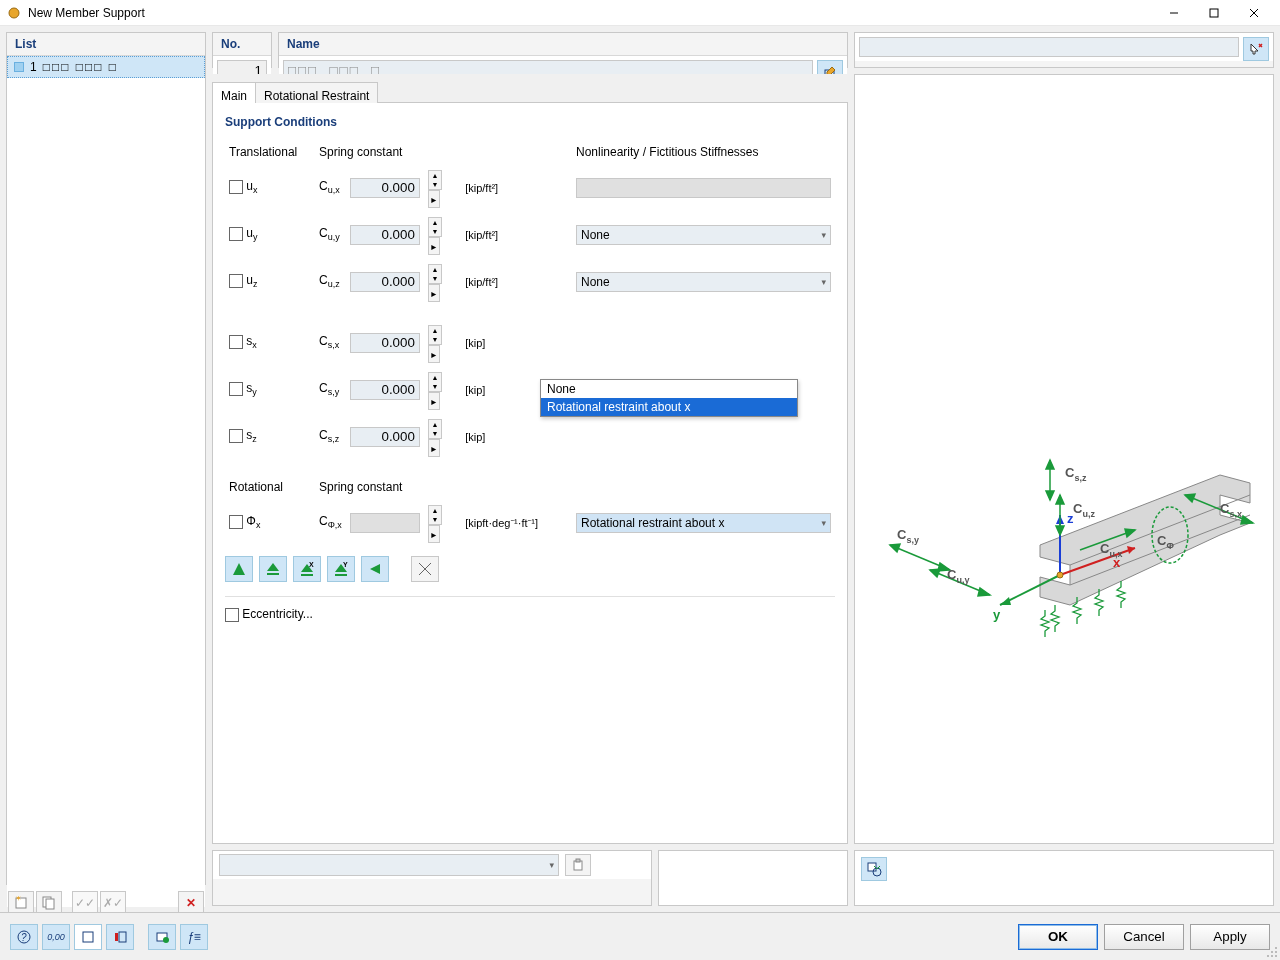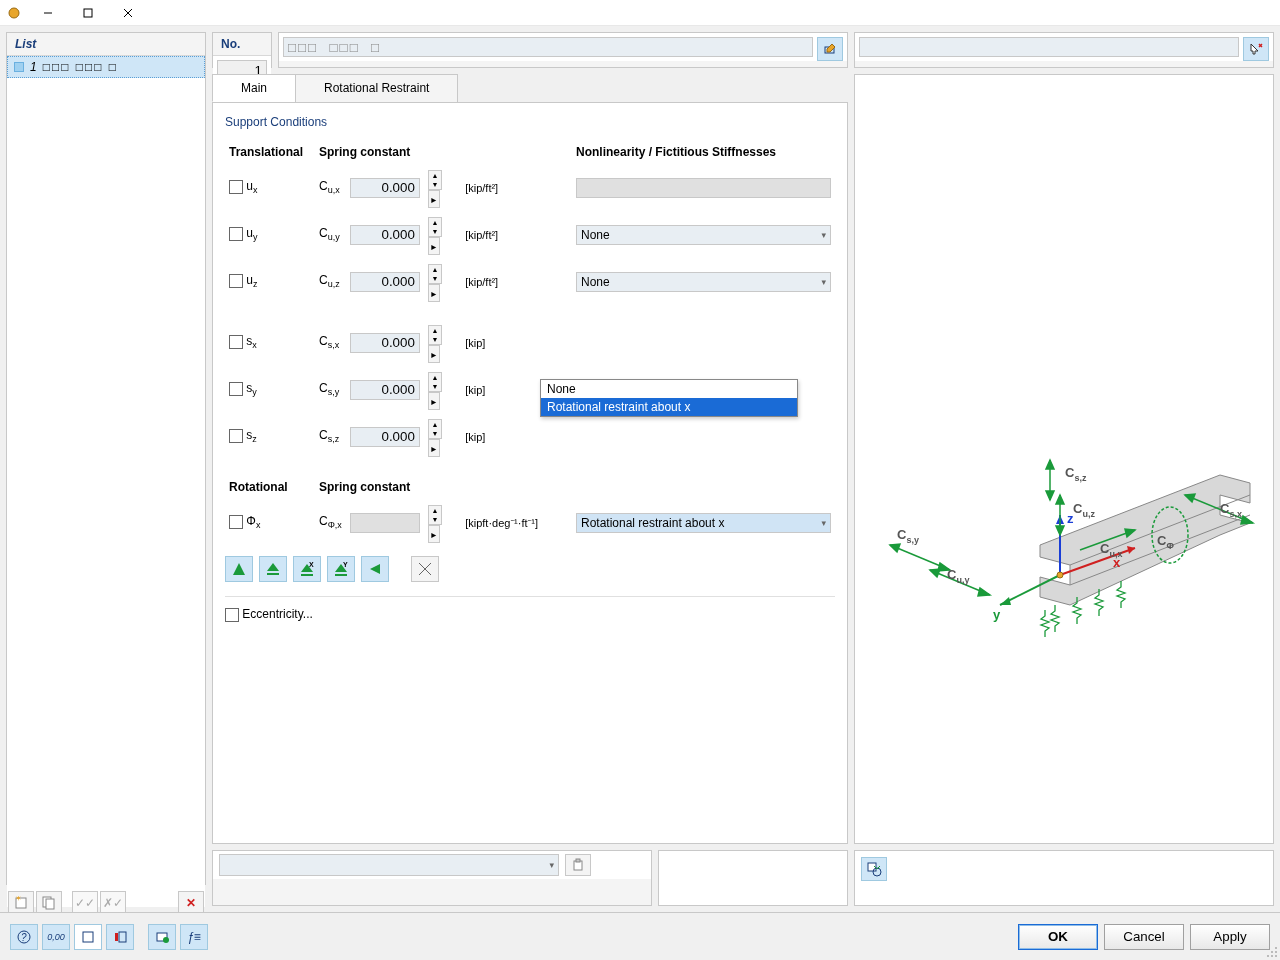--- a/index.html
+++ b/index.html
@@ -11,21 +11,21 @@
 .titlebar .title { flex: 1; font-size: 12px; }
 .titlebar .win-btn { width: 40px; height: 24px; display: flex; align-items: center; justify-content: center; }
 .titlebar .win-btn svg { width: 10px; height: 10px; }
 
 
 .content { position: absolute; top: 26px; left: 0; right: 0; bottom: 48px; background: #f0f0f0; padding: 6px; display: flex; gap: 6px; }
 .left-pane { width: 200px; display: flex; flex-direction: column; gap: 6px; }
 .panel { border: 1px solid #c8c8c8; background: #f4f4f4; }
 .panel-head { padding: 4px 8px; color: #1a3e7a; font-weight: bold; border-bottom: 1px solid #d8d8d8; background: #f4f4f4; }
 .panel-body { background: #fff; }
-.left-list { flex: 1; font-style: italic; }
+.left-list { flex: 1; }
 .left-list .panel-body { height: 100%; min-height: 828px; }
 .list-item { display: flex; align-items: center; padding: 3px 6px; background: #cfe6f7; border: 1px dotted #5a9fd6; }
 .list-item .sq { width: 10px; height: 10px; background: #9fd0f0; border: 1px solid #6ab0e0; margin-right: 6px; }
 .list-item .no { margin-right: 6px; }
 .list-item .ph { letter-spacing: 2px; color: #000; }
 
 .left-tb { height: 26px; display: flex; align-items: center; padding: 0 2px; gap: 2px; }
 .tbtn { width: 26px; height: 24px; border: 1px solid #c8c8c8; background: #f4f4f4; display: inline-flex; align-items: center; justify-content: center; }
 
 
@@ -37,25 +37,25 @@
 .name-box { flex: 1; }
 .name-box .panel-body { padding: 4px; height: 28px; display: flex; gap: 4px; }
 .name-input { flex: 1; height: 20px; border: 1px solid #c8c8c8; background: #e8eef3; padding: 0 4px; letter-spacing: 2px; color: #888; }
 .assigned-box { width: 420px; }
 .assigned-box .panel-body { padding: 4px; height: 28px; display: flex; gap: 4px; }
 .assigned-input { flex: 1; height: 20px; border: 1px solid #c8c8c8; background: #e8eef3; }
 
 .main-row { flex: 1; display: flex; gap: 6px; }
 .center-col { flex: 1; display: flex; flex-direction: column; }
 .tabs { display: flex; border-bottom: 1px solid #c8c8c8; background: #f0f0f0; }
-.tab { padding: 6px 28px; border: 1px solid #c8c8c8; border-bottom: none; background: #f4f4f4; margin-right: -1px; position: relative; top: 0; }
+.tab { padding: 6px 8px; border: 1px solid #c8c8c8; border-bottom: none; background: #f4f4f4; margin-right: -1px; position: relative; top: 8px; }
 .tab.active { background: #fff; border-bottom: 1px solid #fff; }
 .tab-page { flex: 1; border: 1px solid #c8c8c8; border-top: none; background: #fff; padding: 8px 12px; overflow: hidden; }
-.sect-head { color: #1a3e7a; font-weight: normal; margin: 4px 0 10px; }
-.grp-head { font-weight: bold; margin-bottom: 6px; }
+.sect-head { color: #1a3e7a; font-weight: bold; margin: 4px 0 10px; }
+.grp-head { font-weight: normal; margin-bottom: 6px; }
 table.cond { border-collapse: collapse; }
 table.cond td { padding: 3px 4px; vertical-align: middle; height: 25px; }
 .chk { width: 14px; height: 14px; border: 1px solid #666; display: inline-block; vertical-align: middle; background: #fff; }
 .sym { font-family: Arial; }
 .sub { font-size: 9px; vertical-align: sub; }
 .num { width: 70px; height: 20px; border: 1px solid #c8c8c8; background: #e8eef3; text-align: right; padding: 0 4px; }
 .num.dis { background: #e0e0e0; color: #e0e0e0; }
 .spin { display: inline-flex; flex-direction: column; border: 1px solid #c8c8c8; }
 .spin div { width: 12px; height: 9px; font-size: 7px; text-align: center; line-height: 9px; background: #f4f4f4; }
 .arrow { width: 12px; height: 18px; text-align: center; font-size: 10px; border: 1px solid #c8c8c8; background: #f4f4f4; display: inline-flex; align-items: center; justify-content: center; }
@@ -96,20 +96,21 @@
 </style>
 </head>
 <body>
 
 <div class="titlebar">
   <span class="icon">
     <svg viewBox="0 0 16 16">
         <circle cx="8" cy="8" r="5" fill="#e8a62c" stroke="#9a6b12"></circle>
       </svg>
   </span>
+  <span class="title">New Member Support</span>
   <div class="win-btn">
       <svg viewBox="0 0 10 10">
         <line x1="1" y1="5" x2="9" y2="5" stroke="#000"></line>
       </svg>
     </div>
   <div class="win-btn">
       <svg viewBox="0 0 10 10">
         <rect x="1" y="1" width="8" height="8" fill="none" stroke="#000"></rect>
       </svg>
     </div>
@@ -155,20 +156,21 @@
     </div>
   </div>
 
   <div class="right-wrap">
     <div class="top-row">
       <div class="panel no-box">
         <div class="panel-head">No.</div>
         <div class="panel-body"><input class="no-input" value="1" style=""></div>
       </div>
       <div class="panel name-box">
+        <div class="panel-head">Name</div>
         <div class="panel-body">
           <input class="name-input" value="□□□  □□□  □" style="">
           <div class="tbtn" style="background:#cfe6f7;border-color:#9fc9e0;">
             <svg width="14" height="14">
                 <rect x="2" y="5" width="9" height="6" fill="none" stroke="#1a3e7a"></rect>
                 <path d="M9 2 L12 5 L7 10 L4 10 L4 7 Z" fill="#e8a62c" stroke="#9a6b12"></path>
               </svg>
           </div>
         </div>
       </div>

